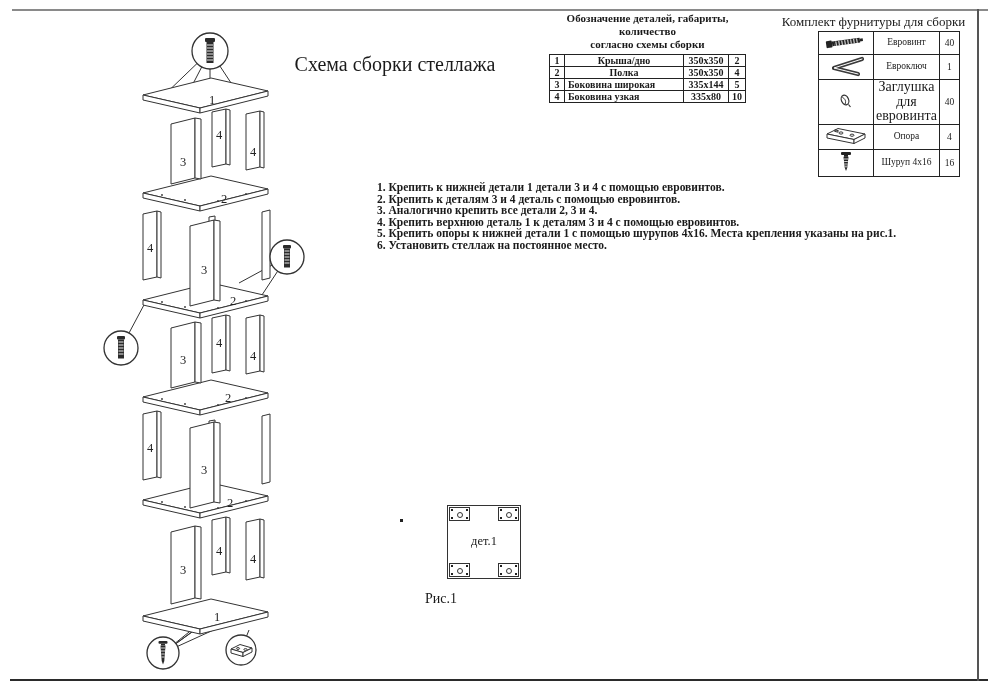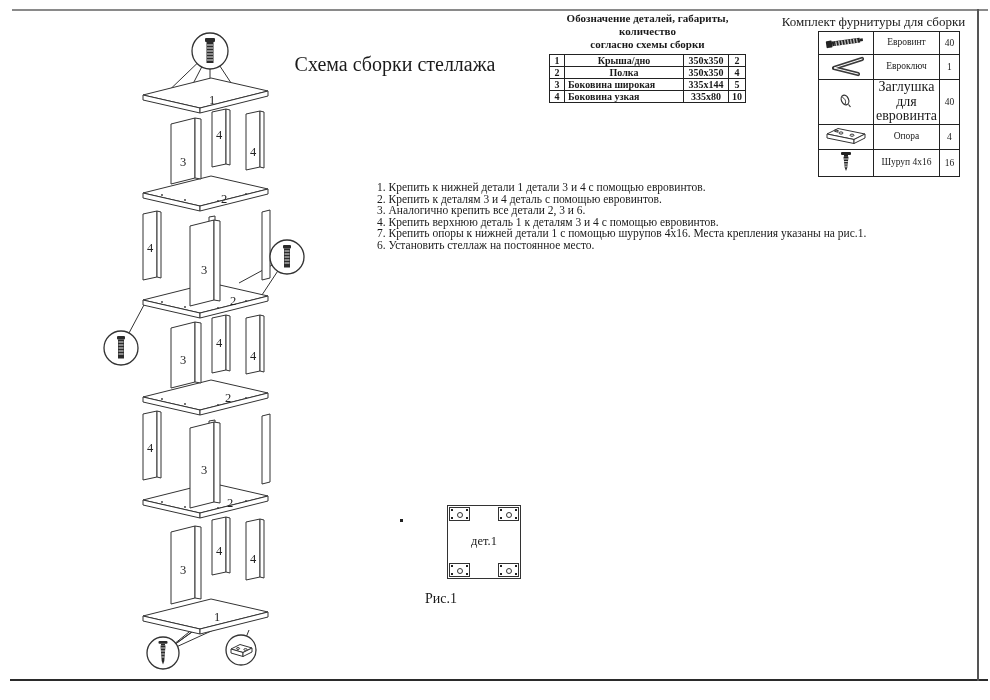--- a/index.html
+++ b/index.html
@@ -25,21 +25,21 @@
   .parts-table td.c-qty{width:12px;text-align:center;padding:0 2px;}
   
   .hw-title{left:776px;top:14px;width:195px;text-align:center;font-size:13px;}
   .hw-table{left:818px;top:31px;font-size:9.5px;border-radius:10px;}
   .hw-table td{border:1px solid #222;height:21px;padding:0 2px;}
   .hw-table td.h-icon{width:50px;text-align:center;}
   .hw-table td.h-name{width:60px;text-align:center;line-height:1.05;}
   .hw-table td.h-name.small{font-size:14px;}
   .hw-table td.h-qty{width:15px;text-align:center;font-weight:normal;}
   
-  .instructions{left:377px;top:182px;width:560px;font-size:11.5px;line-height:11.6px;}
+  .instructions{left:377px;top:182px;width:560px;font-size:11.5px;line-height:11.6px;font-weight:bold;}
   
   .fig-square{left:405px;top:505px;width:72px;height:72px;border:1.5px solid #333;margin-left:42px;}
   .plate{position:absolute;width:19px;height:12px;border:1px solid #333;}
   .plate .hole{position:absolute;left:7px;top:3.5px;width:4px;height:4px;border:1px solid #333;border-radius:50%;}
   .plate .dot{position:absolute;width:2px;height:2px;background:#222;}
   .p-tl{left:1px;top:1px;} .p-tr{right:1px;top:1px;} .p-bl{left:1px;bottom:1px;} .p-br{right:1px;bottom:1px;}
   .d1{left:1px;top:1px;} .d2{right:1px;top:1px;} .d3{left:1px;bottom:1px;} .d4{right:1px;bottom:1px;}
   .fig-label{position:absolute;left:0;top:28px;width:100%;text-align:center;font-size:12.5px;}
   .edge-dot{left:400px;top:519px;width:3px;height:3px;background:#222;}
   .fig-caption{left:405px;top:591px;width:72px;text-align:center;font-size:14px;}
@@ -404,23 +404,23 @@
       </td>
       <td class="h-name">Шуруп 4x16</td>
       <td class="h-qty">16</td>
     </tr>
   </tbody>
 </table>
 
 <div class="abs instructions">
   <div>1. Крепить к нижней детали 1 детали 3 и 4 с помощью евровинтов.</div>
   <div>2. Крепить к деталям 3 и 4 деталь с помощью евровинтов.</div>
-  <div>3. Аналогично крепить все детали 2, 3 и 6.</div>
+  <div>3. Аналогично крепить все детали 2, 3 и 4.</div>
   <div>4. Крепить верхнюю деталь 1 к деталям 3 и 4 с помощью евровинтов.</div>
-  <div>7. Крепить опоры к нижней детали 1 с помощью шурупов 4x16. Места крепления указаны на рис.1.</div>
+  <div>5. Крепить опоры к нижней детали 1 с помощью шурупов 4x16. Места крепления указаны на рис.1.</div>
   <div>6. Установить стеллаж на постоянное место.</div>
 </div>
 
 <div class="abs fig-square">
   <div class="plate p-tl">
     <span class="hole"></span>
     <span class="dot d1"></span>
       <span class="dot d2"></span>
       <span class="dot d3"></span>
       <span class="dot d4"></span>

